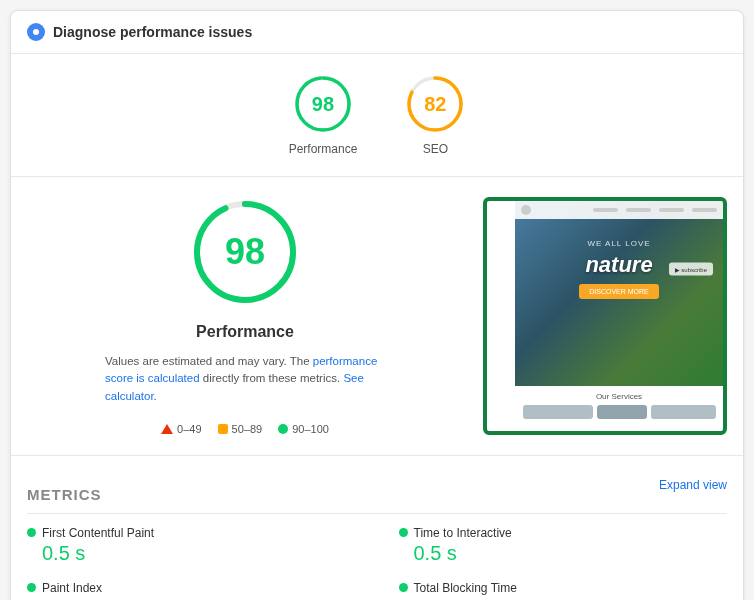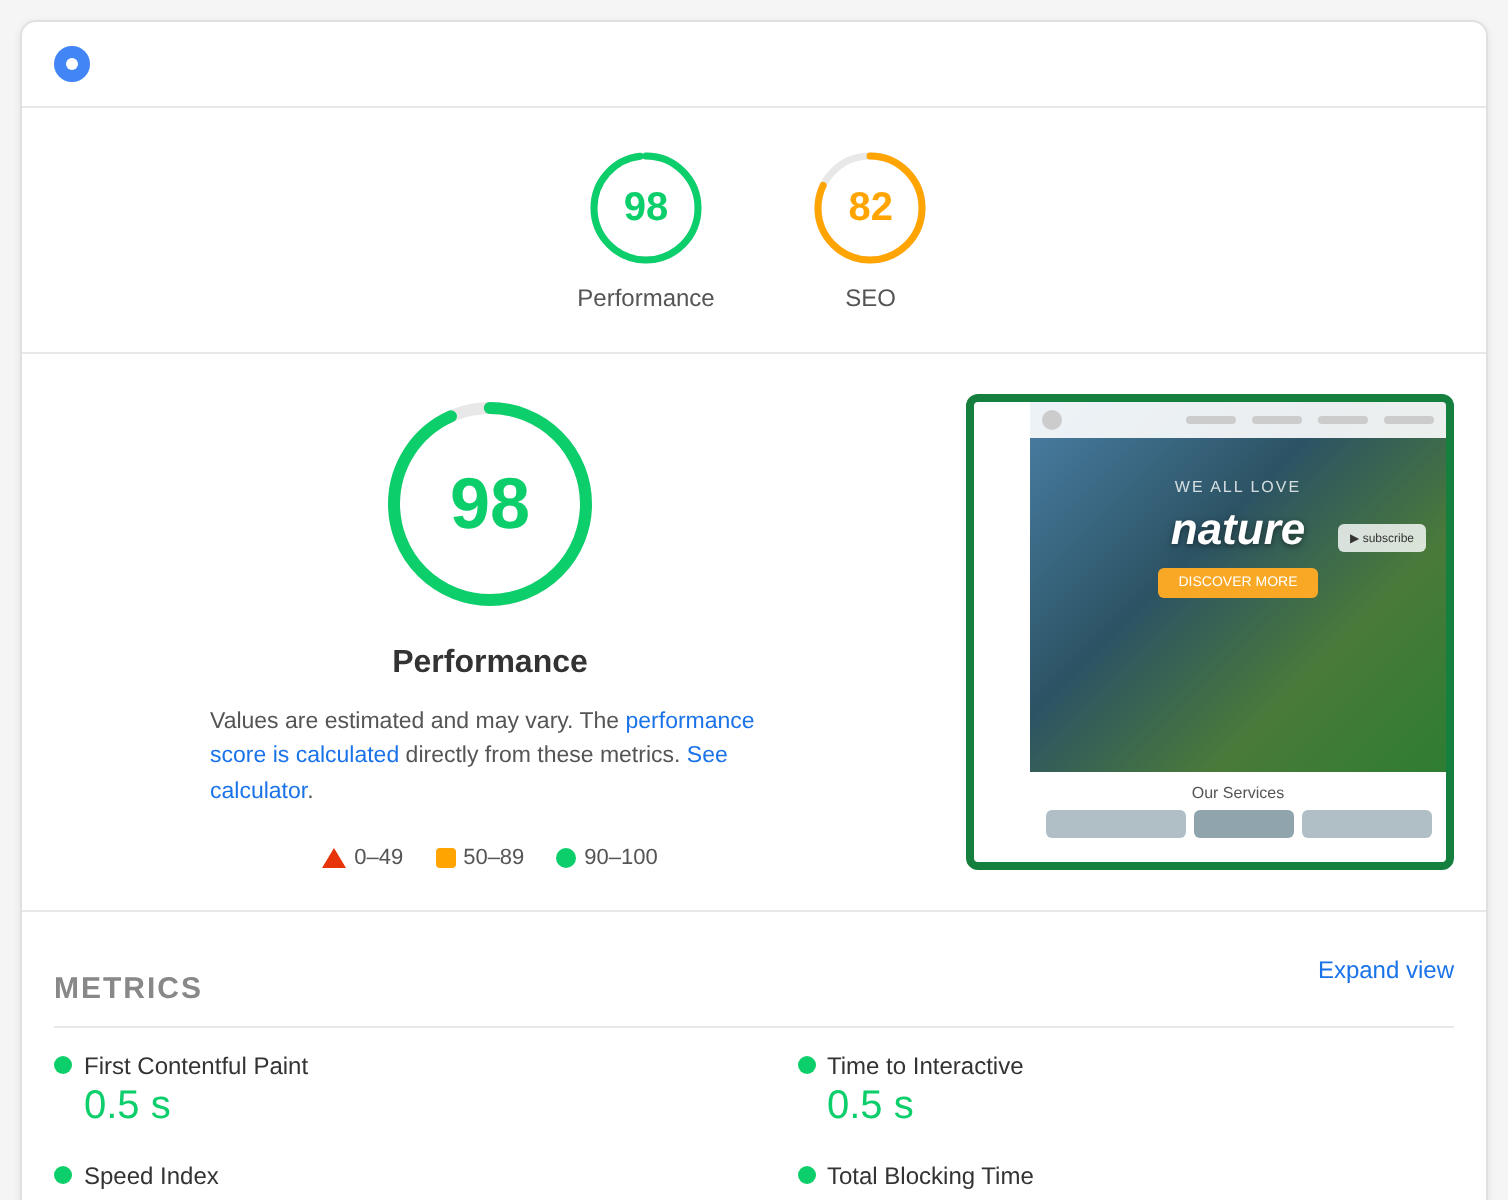--- a/index.html
+++ b/index.html
@@ -331,20 +331,21 @@
 
     
   </style>
 </head>
 <body>
 
 <div class="card">
 
   <div class="card-header">
     <div class="header-icon"></div>
+    <span class="card-title">Diagnose performance issues</span>
   </div>
 
   <div class="scores-row" id="scores-row">
       <div class="score-item">
     <div class="score-circle" style="color:#0cce6b">
       <svg viewBox="0 0 60 60">
         <circle cx="30" cy="30" r="26" fill="none" stroke="#e8e8e8" stroke-width="3.5"></circle>
         <circle cx="30" cy="30" r="26" fill="none" stroke="#0cce6b" stroke-width="3.5" stroke-dasharray="160.10 3.27" stroke-linecap="round"></circle>
       </svg>
       <span class="score-number">98</span>
@@ -440,21 +441,21 @@
         <div class="metric-item">
     <div class="metric-name-row">
       <div class="metric-dot"></div>
       <span class="metric-name">Time to Interactive</span>
     </div>
     <div class="metric-value">0.5 s</div>
   </div>
         <div class="metric-item">
     <div class="metric-name-row">
       <div class="metric-dot"></div>
-      <span class="metric-name">Speed Index</span>
+      <span class="metric-name">Paint Index</span>
     </div>
   </div>
         <div class="metric-item">
     <div class="metric-name-row">
       <div class="metric-dot"></div>
       <span class="metric-name">Total Blocking Time</span>
     </div>
     <div class="metric-value">0 ms</div>
   </div>
       </div>

